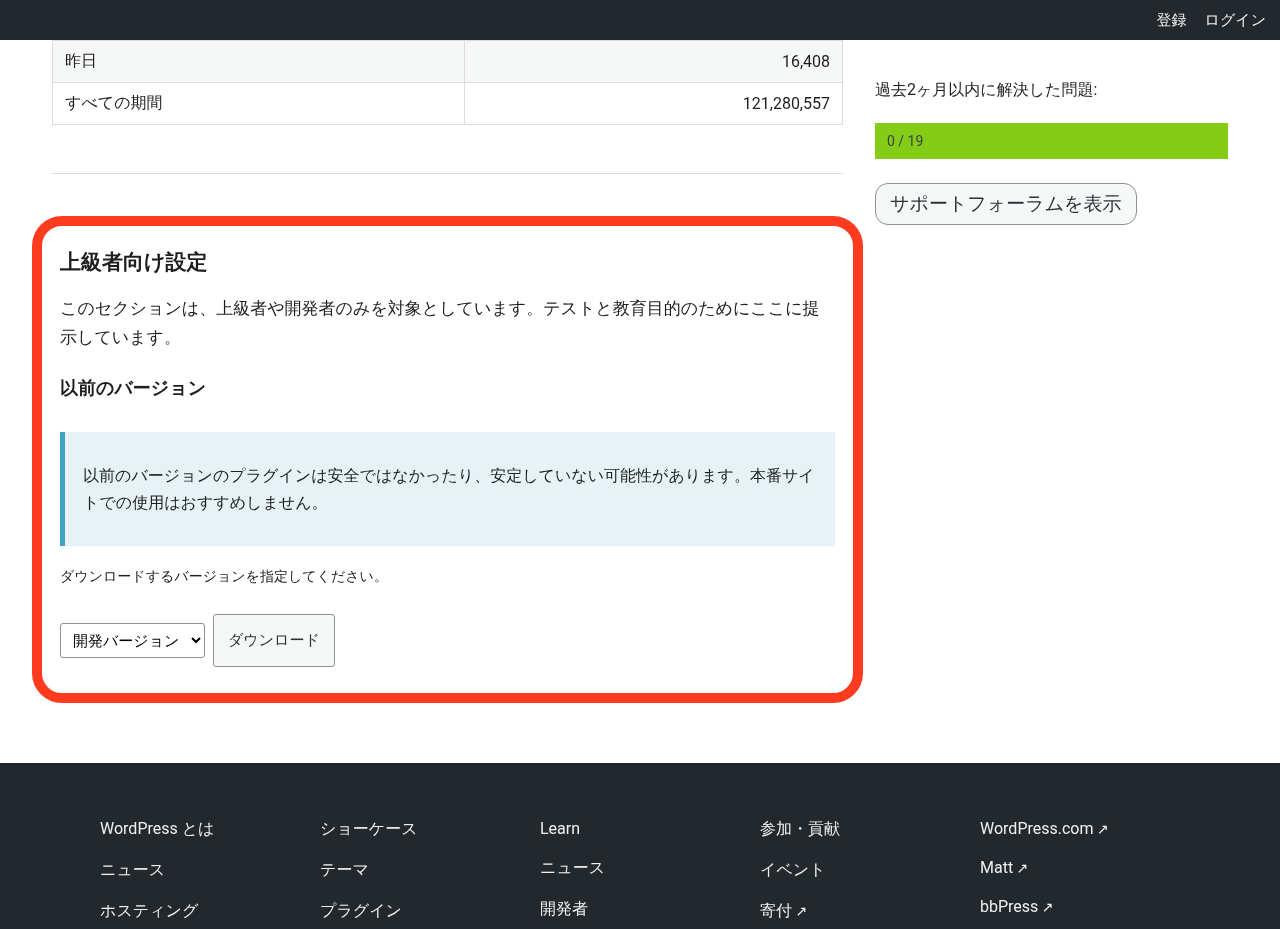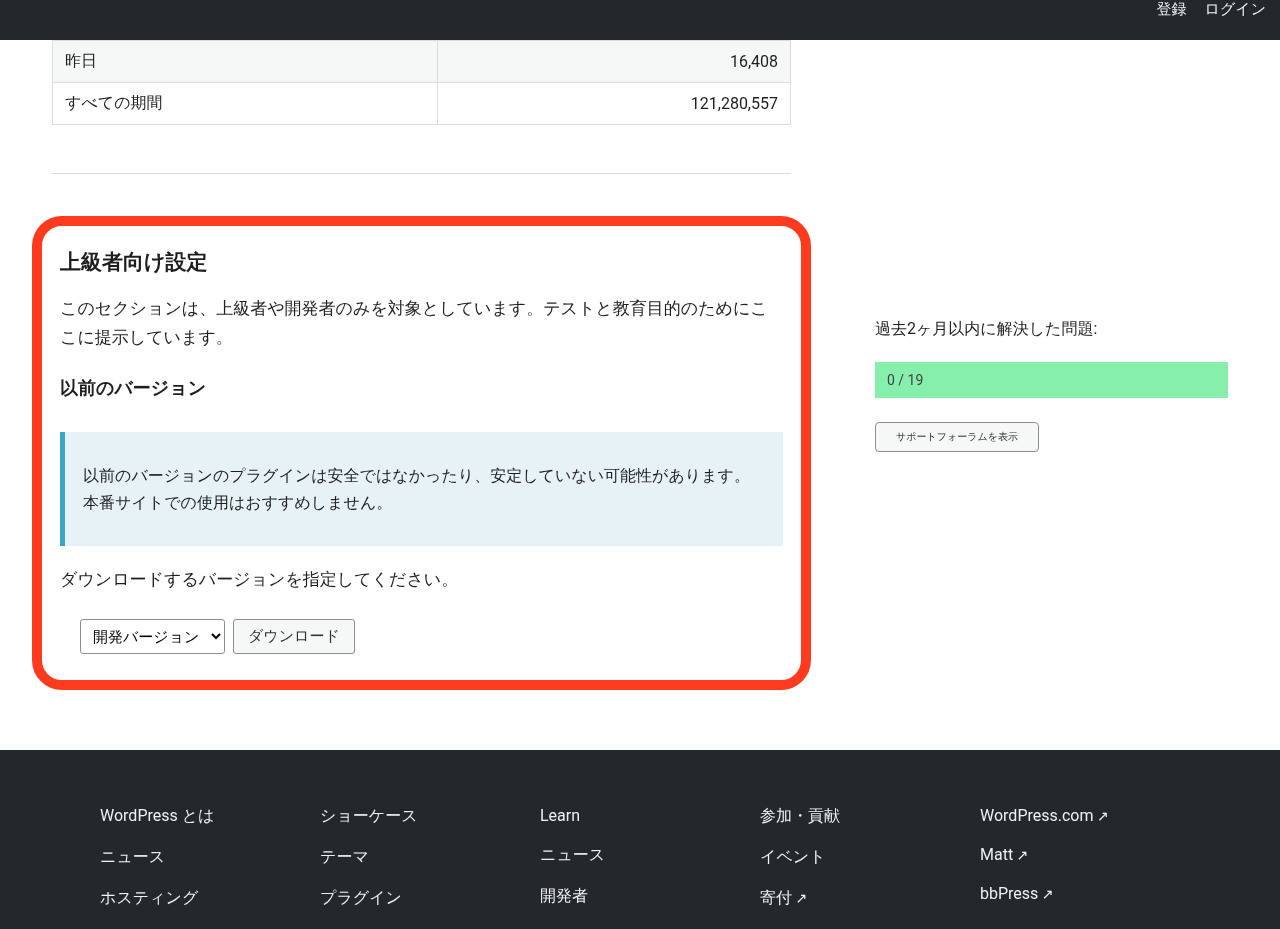--- a/index.html
+++ b/index.html
@@ -10,37 +10,36 @@
     background: #fff;
     width: 1280px;
   }
 
   
   .topbar {
     background: #23282d;
     height: 40px;
     display: flex;
     justify-content: flex-end;
-    align-items: flex-start;
+    align-items: center;
     padding: 0 14px;
     gap: 18px;
   }
   .topbar a {
     color: #f0f0f0;
     font-size: 15px;
     text-decoration: none;
     cursor: pointer;
   }
 
   
   .page {
     display: flex;
     padding: 0 52px 60px 52px;
-    gap: 84px;
-    align-items: center;
+    gap: 32px;
   }
   .main { flex: 1; min-width: 0; }
   .side { width: 353px; flex-shrink: 0; }
 
   
   table.stats {
     width: 100%;
     border-collapse: collapse;
     font-size: 16px;
   }
@@ -83,59 +82,59 @@
   }
   .notice {
     border-left: 5px solid #3ea4c5;
     background: #e6f2f6;
     padding: 30px 18px;
     font-size: 16px;
     line-height: 1.7;
     margin-bottom: 22px;
   }
   .advanced-box p.pick {
-    font-size: 17px;
+    font-size: 14px;
     margin-bottom: 28px;
   }
-  .dl-row { display: flex; gap: 8px; align-items: center; margin-left: 20px; }
+  .dl-row { display: flex; gap: 8px; align-items: center; }
   select.ver {
     font-size: 15px;
     padding: 7px 8px;
     border: 1px solid #8c8f94;
     border-radius: 3px;
     background: #fff;
     cursor: pointer;
   }
   button.dl {
     font-size: 15px;
-    padding: 7px 14px;
+    padding: 16px 14px;
     border: 1px solid #8c8f94;
     border-radius: 3px;
     background: #f6f7f7;
     color: #2c3338;
     cursor: pointer;
   }
 
   
   .side-label {
     font-size: 16px;
     margin: 40px 0 22px 0;
   }
   .support-count {
-    background: #86efac;
+    background: #84cc16;
     padding: 10px 12px;
     font-size: 14px;
     color: #3c434a;
     margin-bottom: 24px;
   }
   button.support-btn {
-    font-size: 10px;
-    padding: 7px 20px;
+    font-size: 19px;
+    padding: 7px 14px;
     border: 1px solid #8c8f94;
-    border-radius: 4px;
+    border-radius: 13px;
     background: #f6f7f7;
     color: #2c3338;
     cursor: pointer;
   }
 
   
   footer {
     background: #23282d;
     color: #f0f0f0;
     padding: 56px 100px 0 100px;

